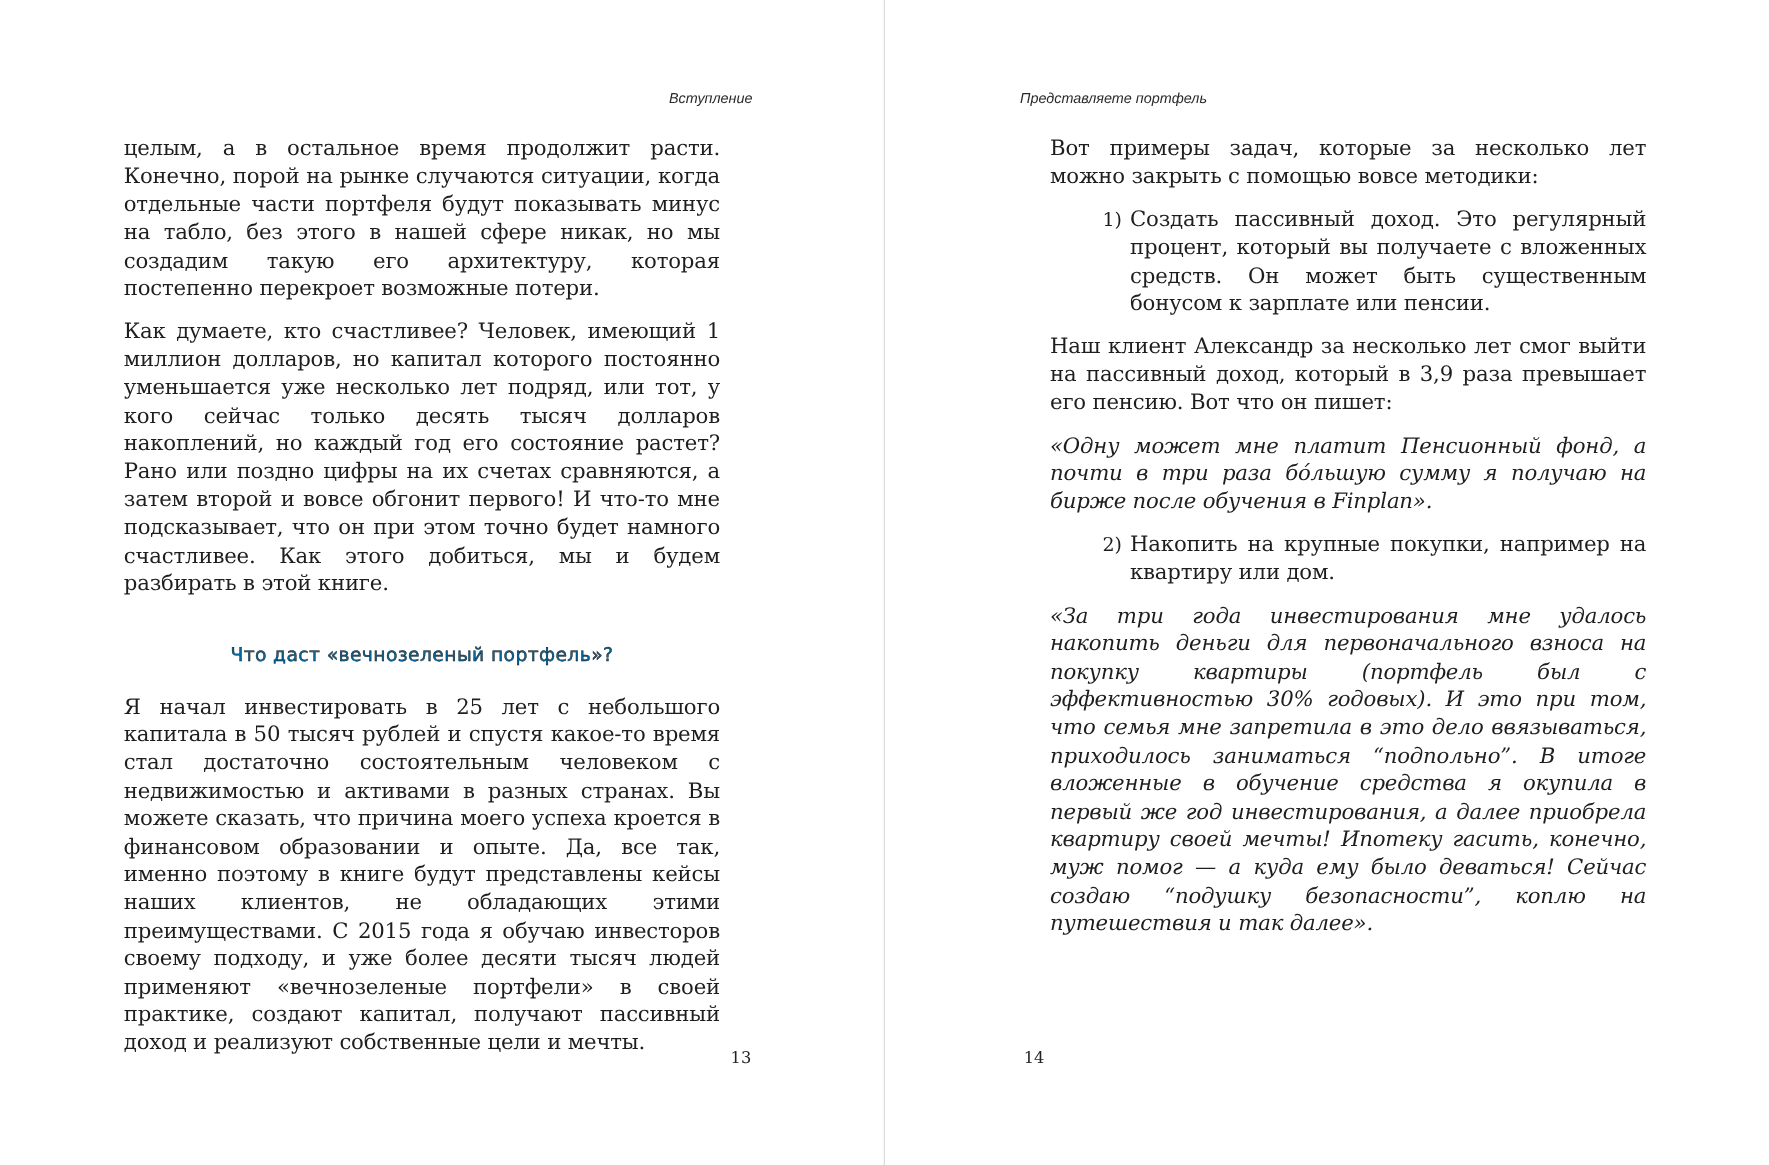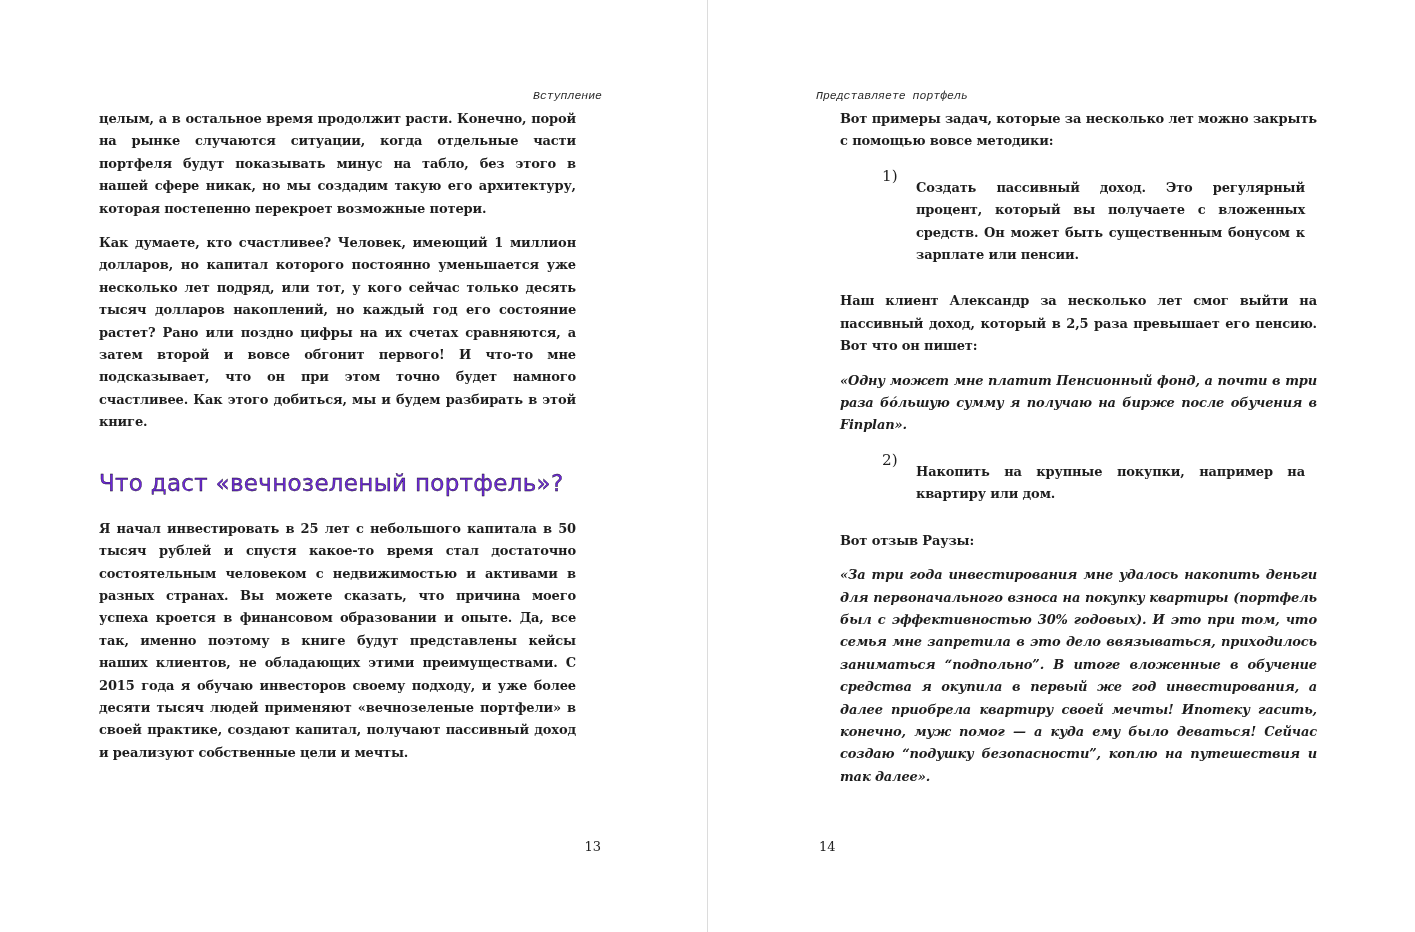--- a/index.html
+++ b/index.html
@@ -31,70 +31,70 @@
     .gutter {
       position: absolute;
       left: 707px;
       top: 0;
       width: 1px;
       height: 932px;
       background: #dcdcdc;
     }
     .running-head {
       position: absolute;
-      top: 89px;
+      top: 73px;
       font-style: italic;
       font-size: 11.5px;
       color: #2a2a2a;
-      font-family: Liberation Mono, monospace;
+      font-family: Liberation Sans, sans-serif;
     }
     .page-left .running-head { right: 105px; text-align: right; }
     .page-right .running-head { left: 108px; }
 
     .text-block {
       position: absolute;
       top: 108px;
       width: 477px;
     }
     .page-left .text-block { left: 99px; }
     .page-right .text-block { left: 132px; }
 
     p {
       margin: 0 0 12px 0;
-      font-size: 13px;
+      font-size: 17px;
       line-height: 22.4px;
       text-align: justify;
       hyphens: manual;
       letter-spacing: -0.15px;
-      font-weight: bold;
     }
     p.quote {
       font-style: italic;
     }
     h2.section-heading {
       font-family: "DejaVu Sans", "Liberation Sans", sans-serif;
       font-weight: normal;
-      font-size: 23px;
+      font-size: 15px;
       letter-spacing: 0.3px;
       margin: 36px 0 22px 0;
-      color: #6d28d9;
+      color: #0369a1;
+      text-align: center;
       -webkit-text-stroke: 0.35px #111;
     }
     .list-item {
       display: flex;
       margin: 0 0 12px 42px;
     }
     .list-item .num {
       width: 22px;
       flex: 0 0 22px;
       font-size: 15.2px;
       line-height: 22.4px;
     }
     .list-item p {
-      margin: 12px;
+      margin: 0;
       flex: 1;
     }
     .folio {
       position: absolute;
       top: 839px;
       font-size: 13px;
       color: #222;
     }
     .page-left .folio { right: 106px; text-align: right; }
     .page-right .folio { left: 111px; }
@@ -125,28 +125,27 @@
     <div class="running-head">Представляете портфель</div>
 
     <div class="text-block">
       <p>Вот примеры задач, которые за несколько лет можно закрыть с помощью вовсе методики:</p>
 
       <div class="list-item">
         <span class="num">1)</span>
         <p>Создать пассивный доход. Это регулярный процент, который вы получаете с вложенных средств. Он может быть существенным бонусом к зарплате или пенсии.</p>
       </div>
 
-      <p>Наш клиент Александр за несколько лет смог выйти на пассивный доход, который в 2,5 раза превышает его пенсию. Вот что он пишет:</p>
+      <p>Наш клиент Александр за несколько лет смог выйти на пассивный доход, который в 3,9 раза превышает его пенсию. Вот что он пишет:</p>
       <p class="quote">«Одну может мне платит Пенсионный фонд, а почти в три раза бóльшую сумму я получаю на бирже после обучения в Fin­plan».</p>
 
       <div class="list-item">
         <span class="num">2)</span>
         <p>Накопить на крупные покупки, например на квартиру или дом.</p>
       </div>
 
-      <p>Вот отзыв Раузы:</p>
       <p class="quote">«За три года инвестирования мне удалось накопить деньги для первоначального взноса на покупку квартиры (портфель был с эффективностью 30% годовых). И это при том, что семья мне запретила в это дело ввязываться, приходилось заниматься “подпольно”. В итоге вложенные в обучение средства я окупила в первый же год инвестирования, а далее приобрела квартиру своей мечты! Ипотеку гасить, конечно, муж помог — а куда ему было деваться! Сейчас создаю “подушку безопасности”, коплю на путешествия и так далее».</p>
     </div>
 
     <div class="folio">14</div>
   </div>
 
 </div>
 
 </body></html>

